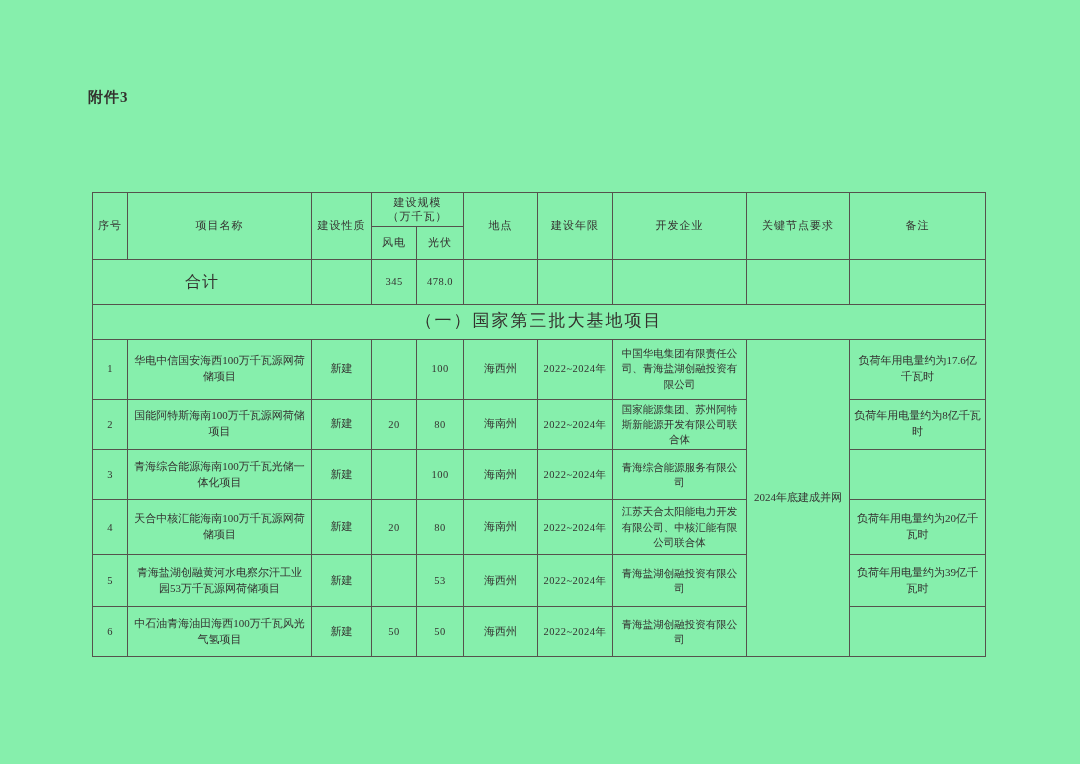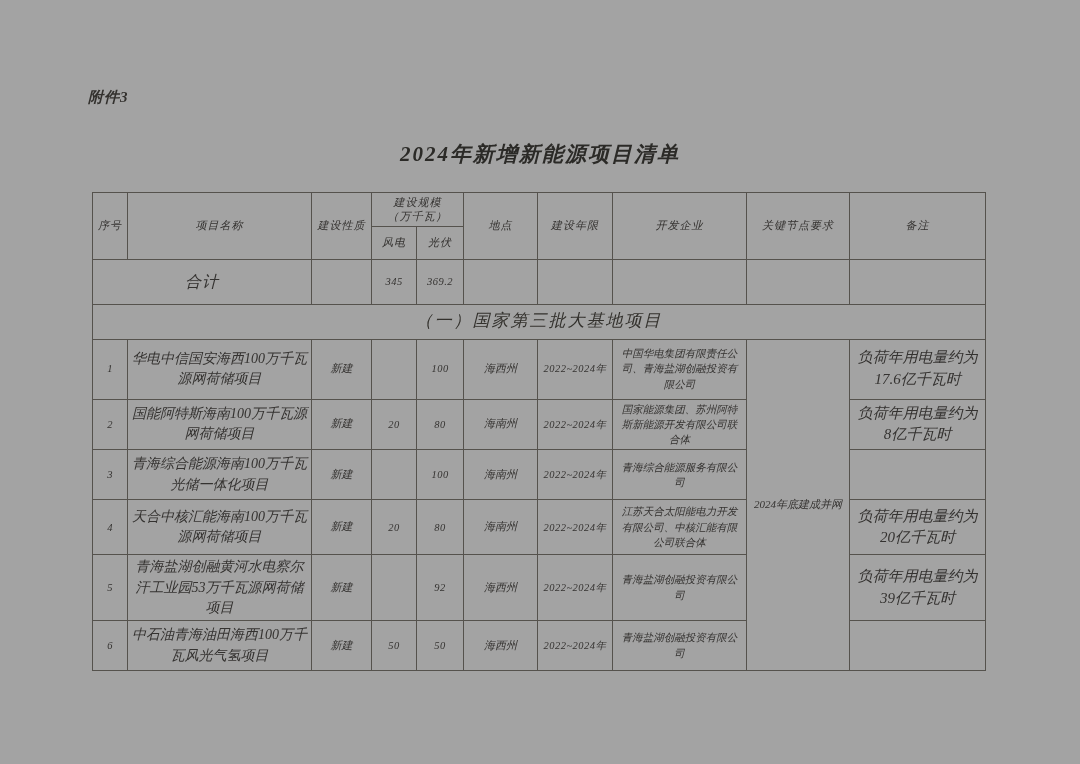--- a/index.html
+++ b/index.html
@@ -6,23 +6,22 @@
   html, body { width: 1080px; height: 764px; }
   body {
     background: #f4f3f1;
     font-family: "Liberation Serif", "DejaVu Serif", serif;
     color: #2e2d2b;
   }
   .page {
     position: relative;
     width: 1080px;
     height: 764px;
-    background: #a3a3a3;
+    background: #86efac;
     overflow: hidden;
-    font-style: italic;
   }
   .attachment-label {
     position: absolute;
     left: 88px;
     top: 88px;
     font-size: 15px;
     font-weight: bold;
     letter-spacing: 1px;
     color: #33312e;
   }
@@ -51,43 +50,42 @@
     border: 1px solid #55524d;
     vertical-align: middle;
     text-align: center;
     padding: 2px 4px;
     line-height: 1.45;
     font-weight: normal;
     overflow: hidden;
   }
   table.main-table { border: 1.5px solid #4a4742; }
   th.hdr { font-size: 11px; font-weight: bold; letter-spacing: 1px; }
-  td.name-cell { text-align: left; padding-left: 7px; padding-right: 4px; font-size: 14px; }
+  td.name-cell { text-align: left; padding-left: 7px; padding-right: 4px; font-size: 11px; }
   td.dev-cell { text-align: left; padding-left: 6px; font-size: 10.5px; }
-  td.remark-cell { text-align: left; padding-left: 7px; font-size: 15px; }
+  td.remark-cell { text-align: left; padding-left: 7px; font-size: 11px; }
   td.num-cell { font-size: 10.5px; letter-spacing: 0.5px; }
   td.section-cell {
     text-align: left;
     padding-left: 12px;
     font-size: 17px;
     letter-spacing: 2px;
     font-weight: bold;
     color: #33312d;
   }
   td.total-label { font-size: 16px; font-weight: bold; letter-spacing: 1px; }
   .scale-line { display: block; line-height: 1.3; }
 </style>
 </head>
 <body>
 
 <div class="page">
 
   <div class="attachment-label">附件3</div>
 
-  <div class="doc-title">2024年新增新能源项目清单</div>
 
   <table class="main-table">
     <colgroup>
       <col style="width:35px">
         <col style="width:184px">
         <col style="width:60px">
       <col style="width:45px">
         <col style="width:47px">
         <col style="width:74px">
       <col style="width:75px">
@@ -113,21 +111,21 @@
     </tr>
     <tr style="height:33px;">
       <th class="hdr">风电</th>
       <th class="hdr">光伏</th>
     </tr>
 
     <tr style="height:45px;">
       <td class="total-label" colspan="2">合计</td>
       <td></td>
       <td class="num-cell">345</td>
-      <td class="num-cell">369.2</td>
+      <td class="num-cell">478.0</td>
       <td></td>
       <td></td>
       <td></td>
       <td></td>
       <td></td>
     </tr>
 
     <tr style="height:35px;">
       <td class="section-cell" colspan="10">（一）国家第三批大基地项目</td>
     </tr>
@@ -179,21 +177,21 @@
       <td class="num-cell">2022~2024年</td>
       <td class="dev-cell">江苏天合太阳能电力开发有限公司、中核汇能有限公司联合体</td>
       <td class="remark-cell">负荷年用电量约为20亿千瓦时</td>
     </tr>
 
     <tr style="height:52px;">
       <td class="num-cell">5</td>
       <td class="name-cell">青海盐湖创融黄河水电察尔汗工业园53万千瓦源网荷储项目</td>
       <td>新建</td>
       <td class="num-cell"></td>
-      <td class="num-cell">92</td>
+      <td class="num-cell">53</td>
       <td>海西州</td>
       <td class="num-cell">2022~2024年</td>
       <td class="dev-cell">青海盐湖创融投资有限公司</td>
       <td class="remark-cell">负荷年用电量约为39亿千瓦时</td>
     </tr>
 
     <tr style="height:50px;">
       <td class="num-cell">6</td>
       <td class="name-cell">中石油青海油田海西100万千瓦风光气氢项目</td>
       <td>新建</td>

